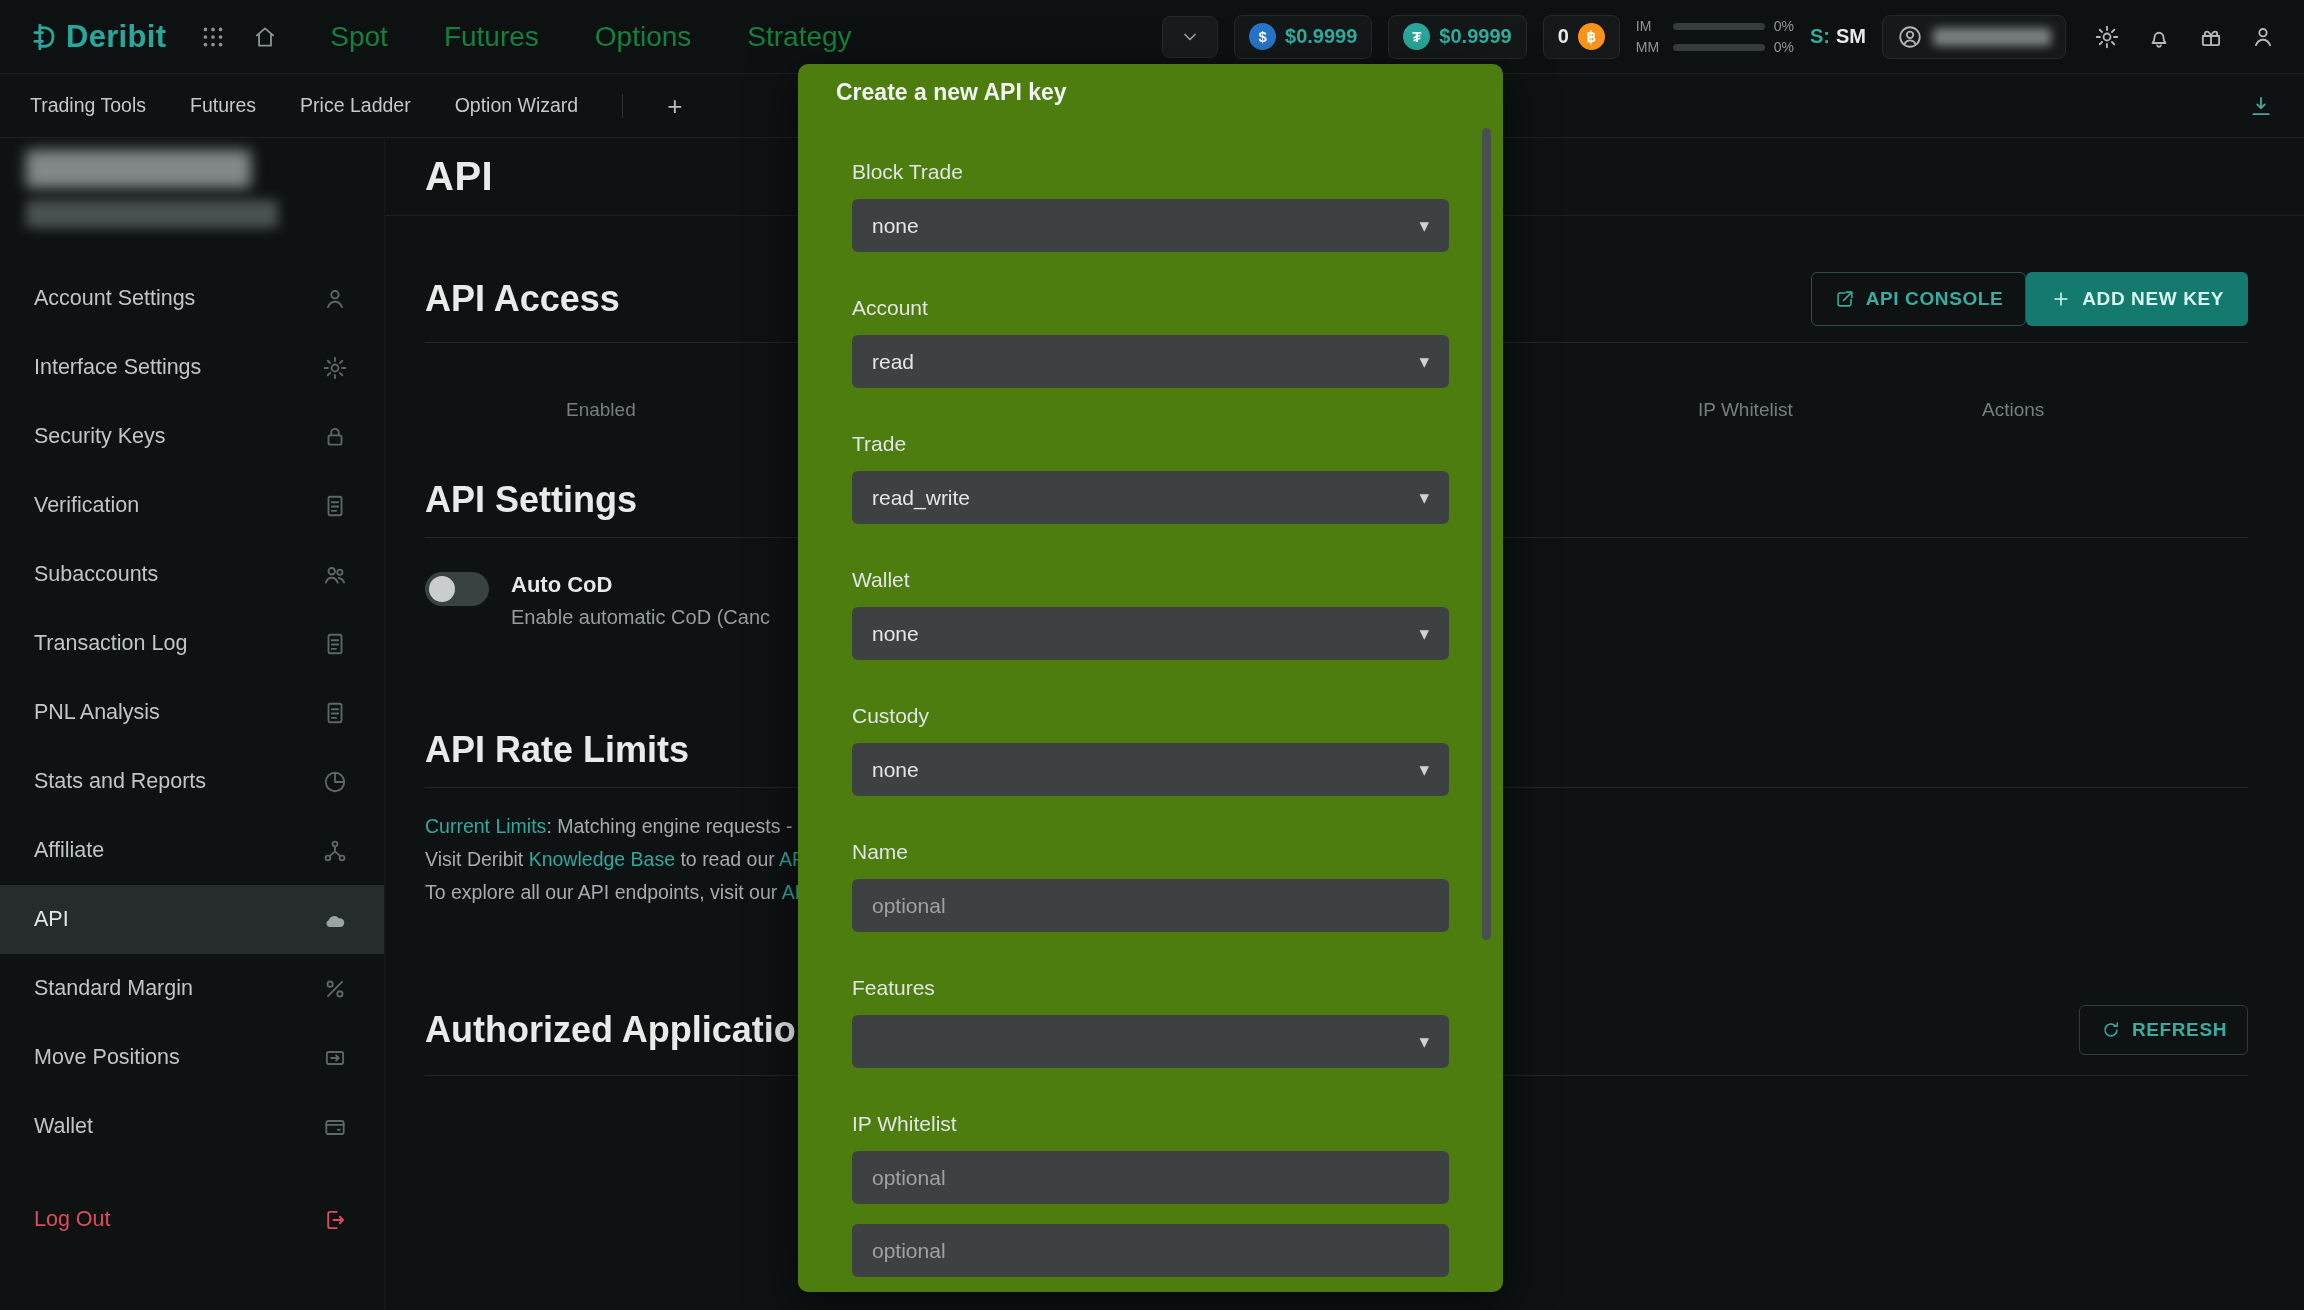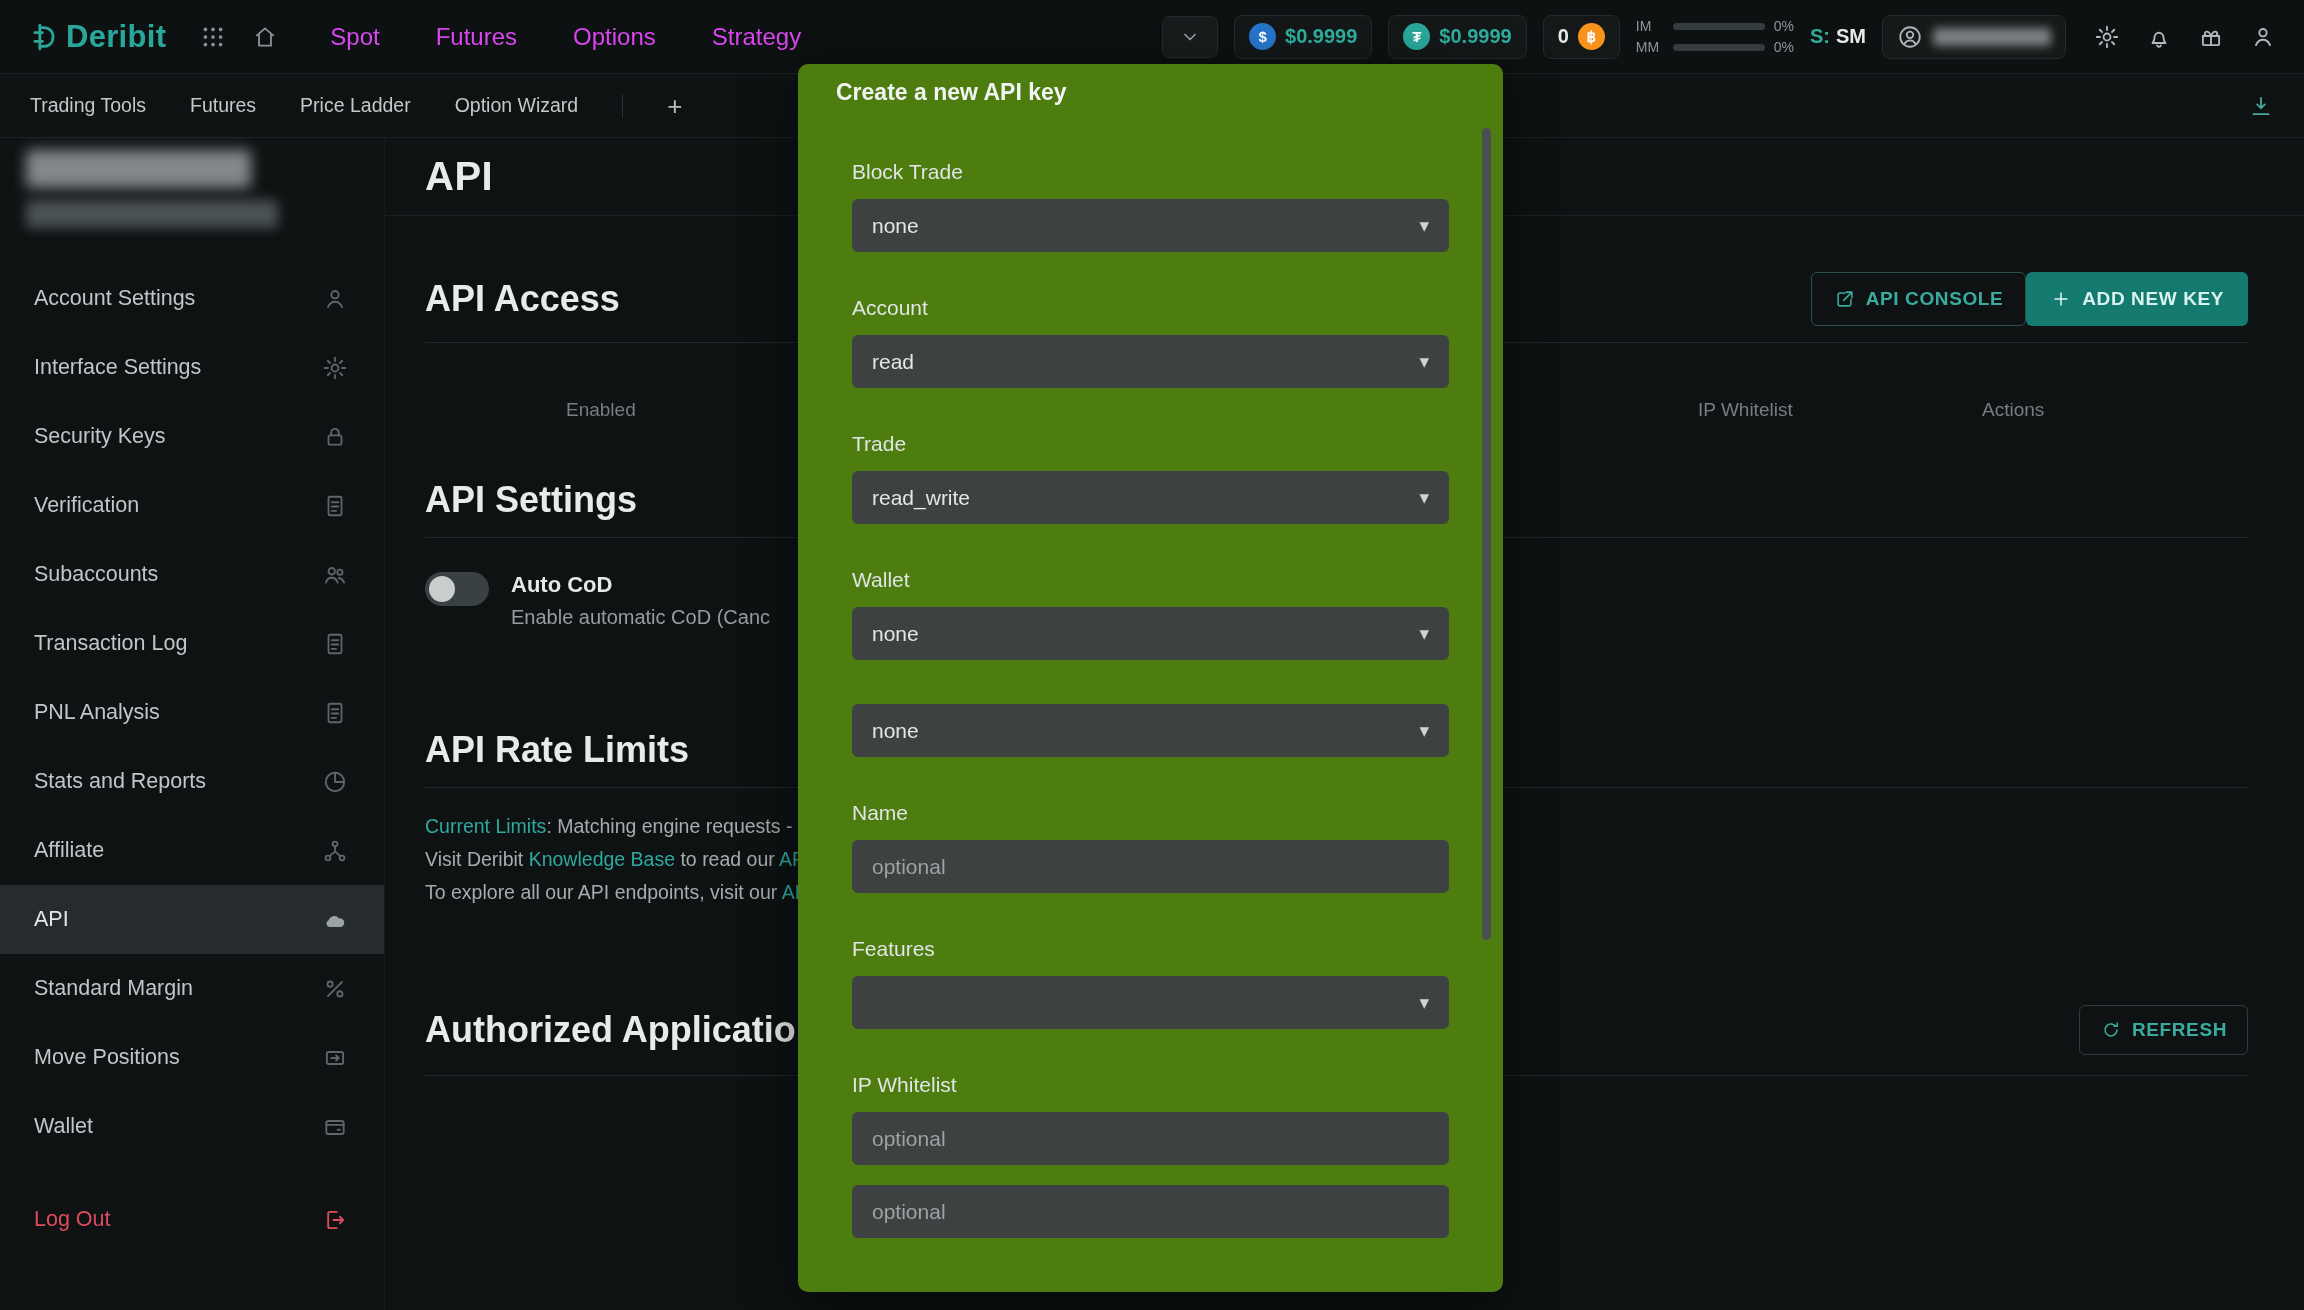--- a/index.html
+++ b/index.html
@@ -19,21 +19,21 @@
   .navbar {
     position: absolute; top: 0; left: 0; right: 0; height: 74px;
     background: #0d1112; border-bottom: 1px solid #1b2122;
     display: flex; align-items: center; padding: 0 28px; z-index: 5;
   }
   .brand { display: flex; align-items: center; gap: 8px; color: #2aa79b; }
   .brand-name { font-size: 31px; font-weight: bold; letter-spacing: .3px; }
   .nav-iconbtn { color: #8b9294; margin-left: 34px; }
   .nav-iconbtn.home { margin-left: 26px; }
   .nav-menu { display: flex; gap: 56px; margin-left: 52px; }
-  .nav-menu-item { font-size: 24px; color: #d946ef; }
+  .nav-menu-item { font-size: 28px; color: #15803d; }
   .nav-right { margin-left: auto; display: flex; align-items: center; gap: 16px; }
   .chev-btn { width: 56px; height: 42px; background: #181c1d; border: 1px solid #242a2b; border-radius: 8px;
     display: flex; align-items: center; justify-content: center; color: #9aa0a2; }
   .chip { height: 44px; background: #141819; border: 1px solid #232a2b; border-radius: 8px;
     display: flex; align-items: center; gap: 9px; padding: 0 14px; }
   .coin { width: 27px; height: 27px; border-radius: 50%; color: #fff; font-size: 15px; font-weight: bold;
     display: flex; align-items: center; justify-content: center; }
   .coin.usd { background: #2775ca; }
   .coin.tether { background: #2aa79b; }
   .coin.btc { background: #f7931a; }
@@ -511,20 +511,21 @@
       </div>
     </div>
     <div class="field" data-interactable="false">
       <label class="field-label" data-interactable="false">Wallet</label>
       <div class="select" data-interactable="true">
         <span data-interactable="false">none</span>
         <span class="chev" data-interactable="false">▾</span>
       </div>
     </div>
     <div class="field" data-interactable="false">
+      <label class="field-label" data-interactable="false">Custody</label>
       <div class="select" data-interactable="true">
         <span data-interactable="false">none</span>
         <span class="chev" data-interactable="false">▾</span>
       </div>
     </div>
     <div class="field" data-interactable="false">
       <label class="field-label" data-interactable="false">Name</label>
       <input class="text-input" data-interactable="true" placeholder="optional" style="">
     </div>
     <div class="field" data-interactable="false">

